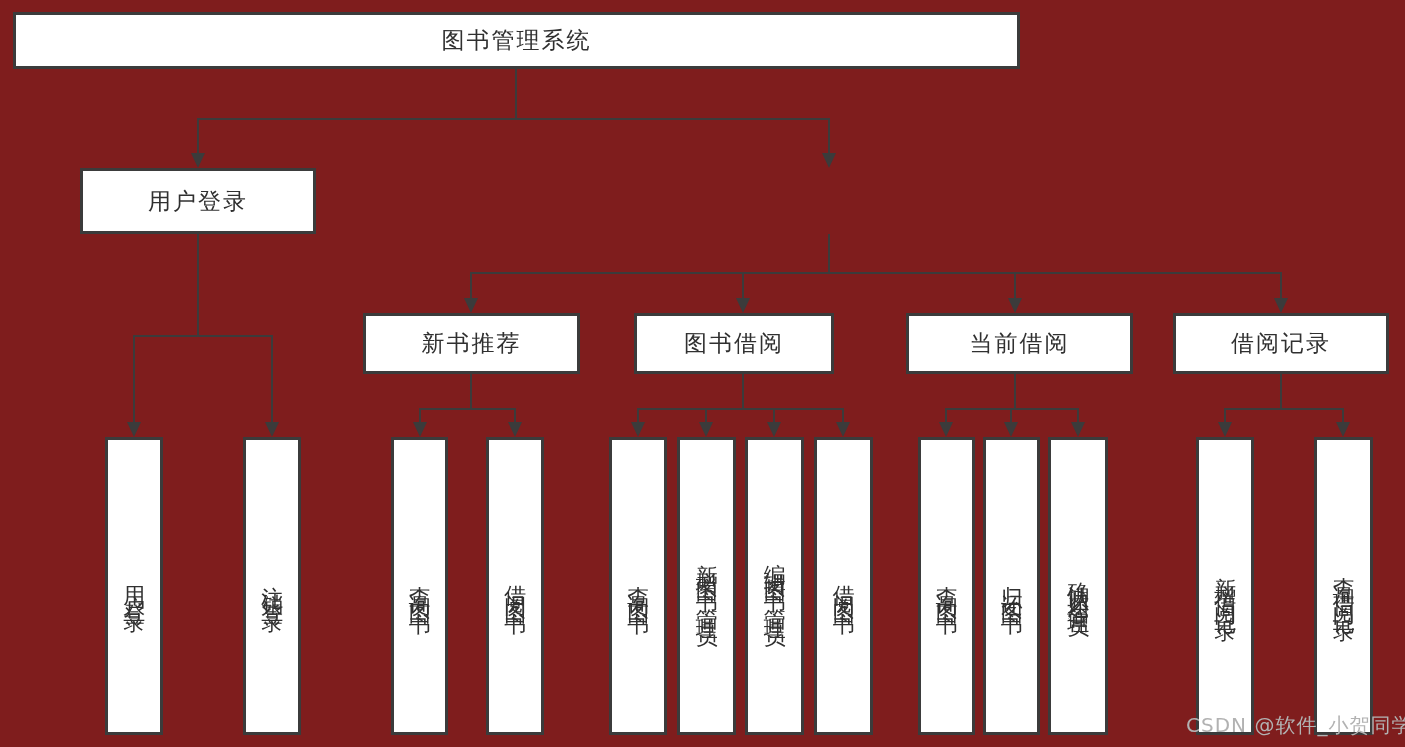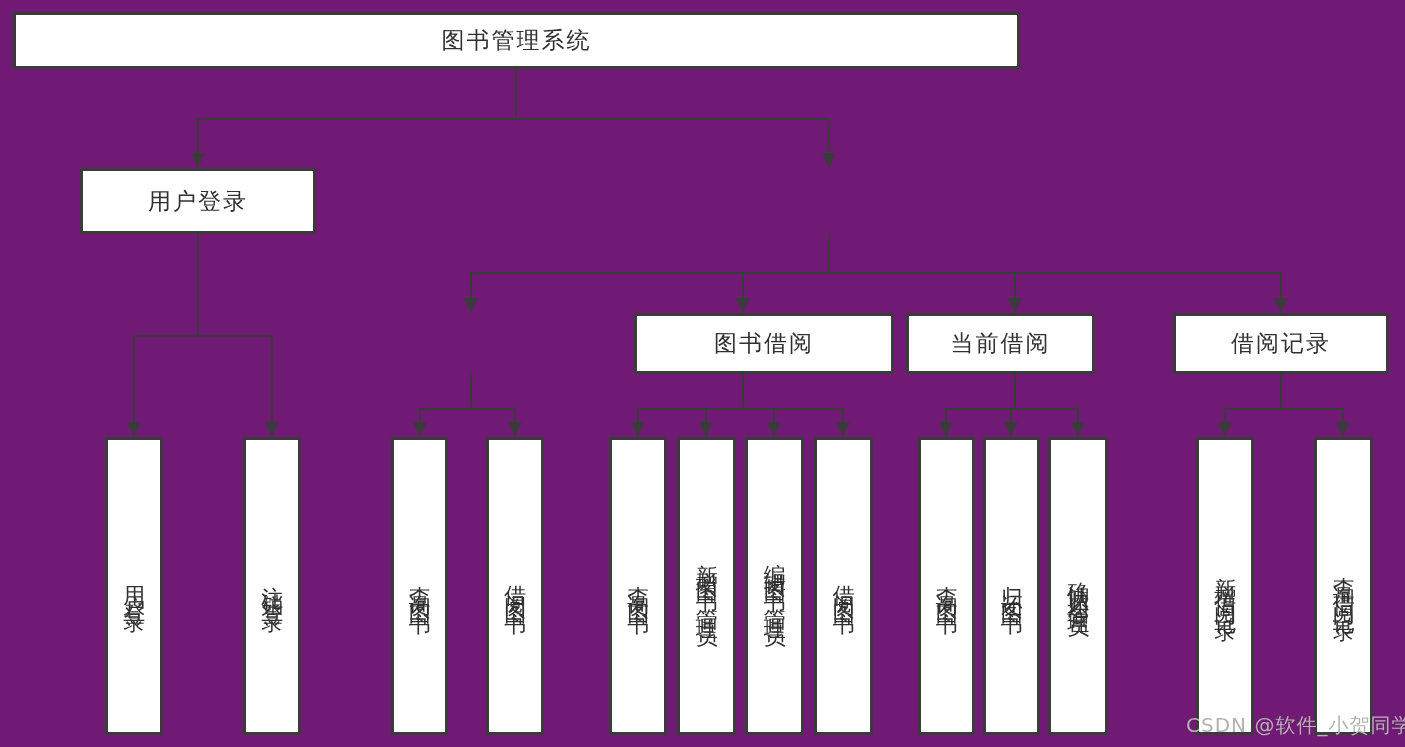--- a/index.html
+++ b/index.html
@@ -1,21 +1,21 @@
 <!DOCTYPE html>
 <html><head>
 <meta charset="utf-8">
 <style>
   html, body { margin: 0; padding: 0; background: #ffffff; }
   body {
     width: 1405px; height: 747px;
     position: relative; overflow: hidden;
     font-family: "DejaVu Sans", sans-serif;
   }
-  .canvas { position: absolute; left: 0; top: 0; width: 1405px; height: 747px; background: #701a75; }
+  .canvas { position: absolute; left: 0; top: 0; width: 1405px; height: 747px; background: #7f1d1d; }
   .box {
     position: absolute;
     border: 3px solid #3b3b3b;
     background: #ffffff;
     box-sizing: border-box;
     display: flex; align-items: center; justify-content: center;
   }
   .hlabel { font-size: 23px; color: #303030; letter-spacing: 2px; white-space: nowrap; }
   .vlabel {
     writing-mode: vertical-rl;
@@ -69,24 +69,27 @@
   <div class="hline" style="left:471px; top:272px; width:810px;"></div>
   <div class="vline" style="left:470px; top:272px; height:27px;"></div>
   <div class="arrow" style="left:464px; top:298px;"></div>
   <div class="vline" style="left:742px; top:272px; height:27px;"></div>
   <div class="arrow" style="left:736px; top:298px;"></div>
   <div class="vline" style="left:1014px; top:272px; height:27px;"></div>
   <div class="arrow" style="left:1008px; top:298px;"></div>
   <div class="vline" style="left:1280px; top:272px; height:27px;"></div>
   <div class="arrow" style="left:1274px; top:298px;"></div>
 
-  <div class="box" style="left:634px; top:313px; width:260px; height:61px;">
+  <div class="box" style="left:363px; top:313px; width:217px; height:61px;">
+    <span class="hlabel">新书推荐</span>
+  </div>
+  <div class="box" style="left:634px; top:313px; width:200px; height:61px;">
     <span class="hlabel">图书借阅</span>
   </div>
-  <div class="box" style="left:906px; top:313px; width:189px; height:61px;">
+  <div class="box" style="left:906px; top:313px; width:227px; height:61px;">
     <span class="hlabel">当前借阅</span>
   </div>
   <div class="box" style="left:1173px; top:313px; width:216px; height:61px;">
     <span class="hlabel">借阅记录</span>
   </div>
 
   <div class="vline" style="left:470px; top:374px; height:34px;"></div>
   <div class="hline" style="left:420px; top:408px; width:96px;"></div>
   <div class="vline" style="left:419px; top:408px; height:16px;"></div>
   <div class="arrow" style="left:413px; top:422px;"></div>

